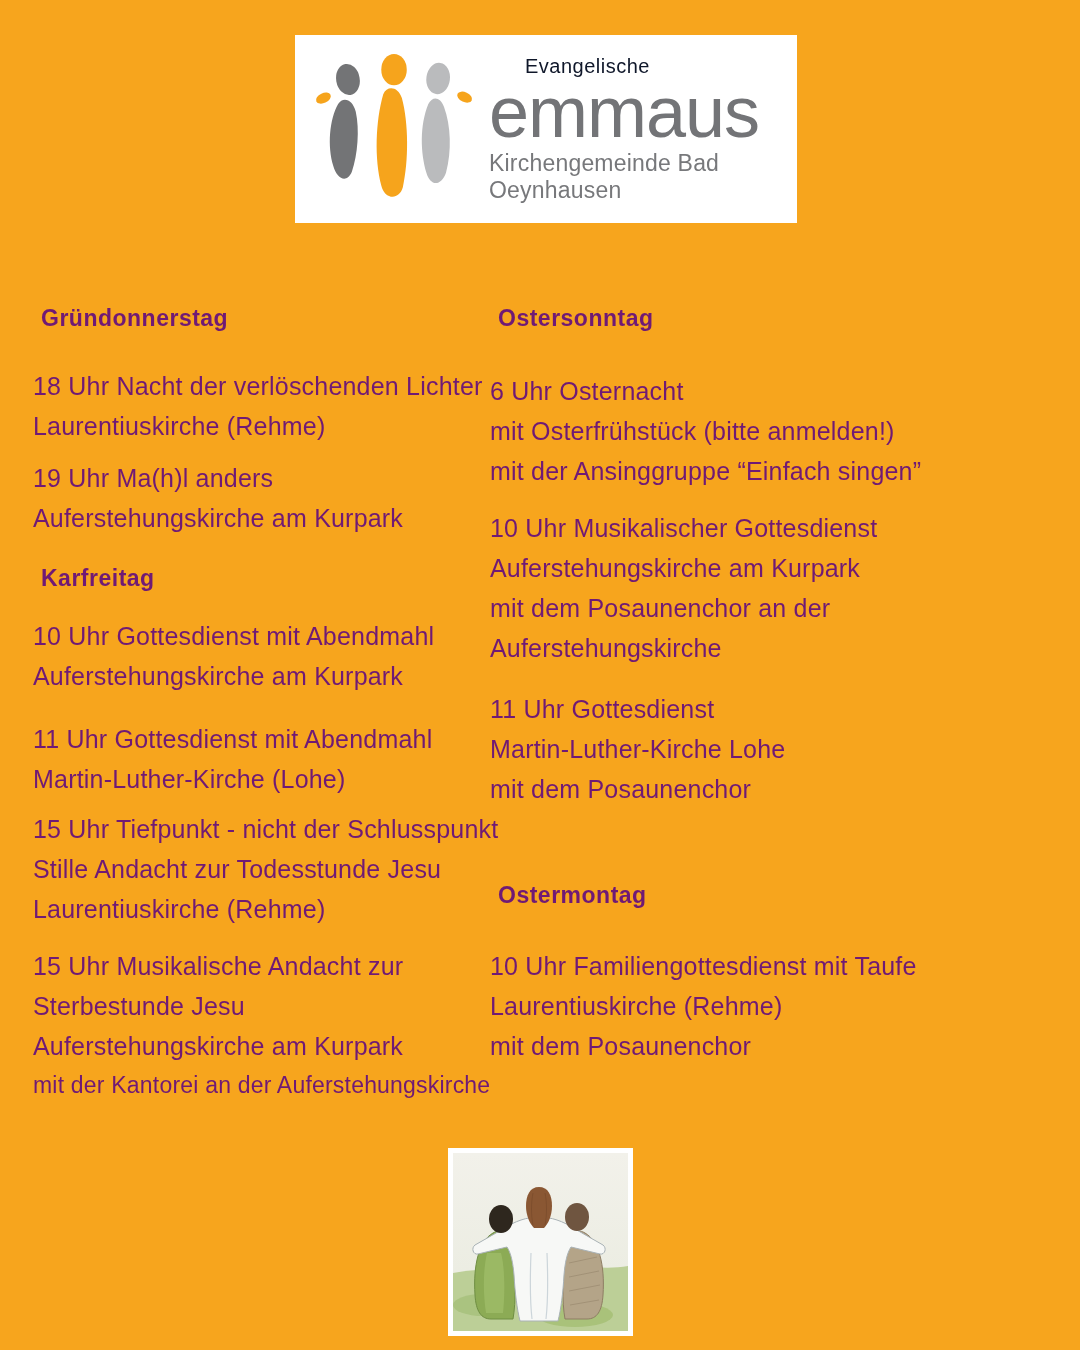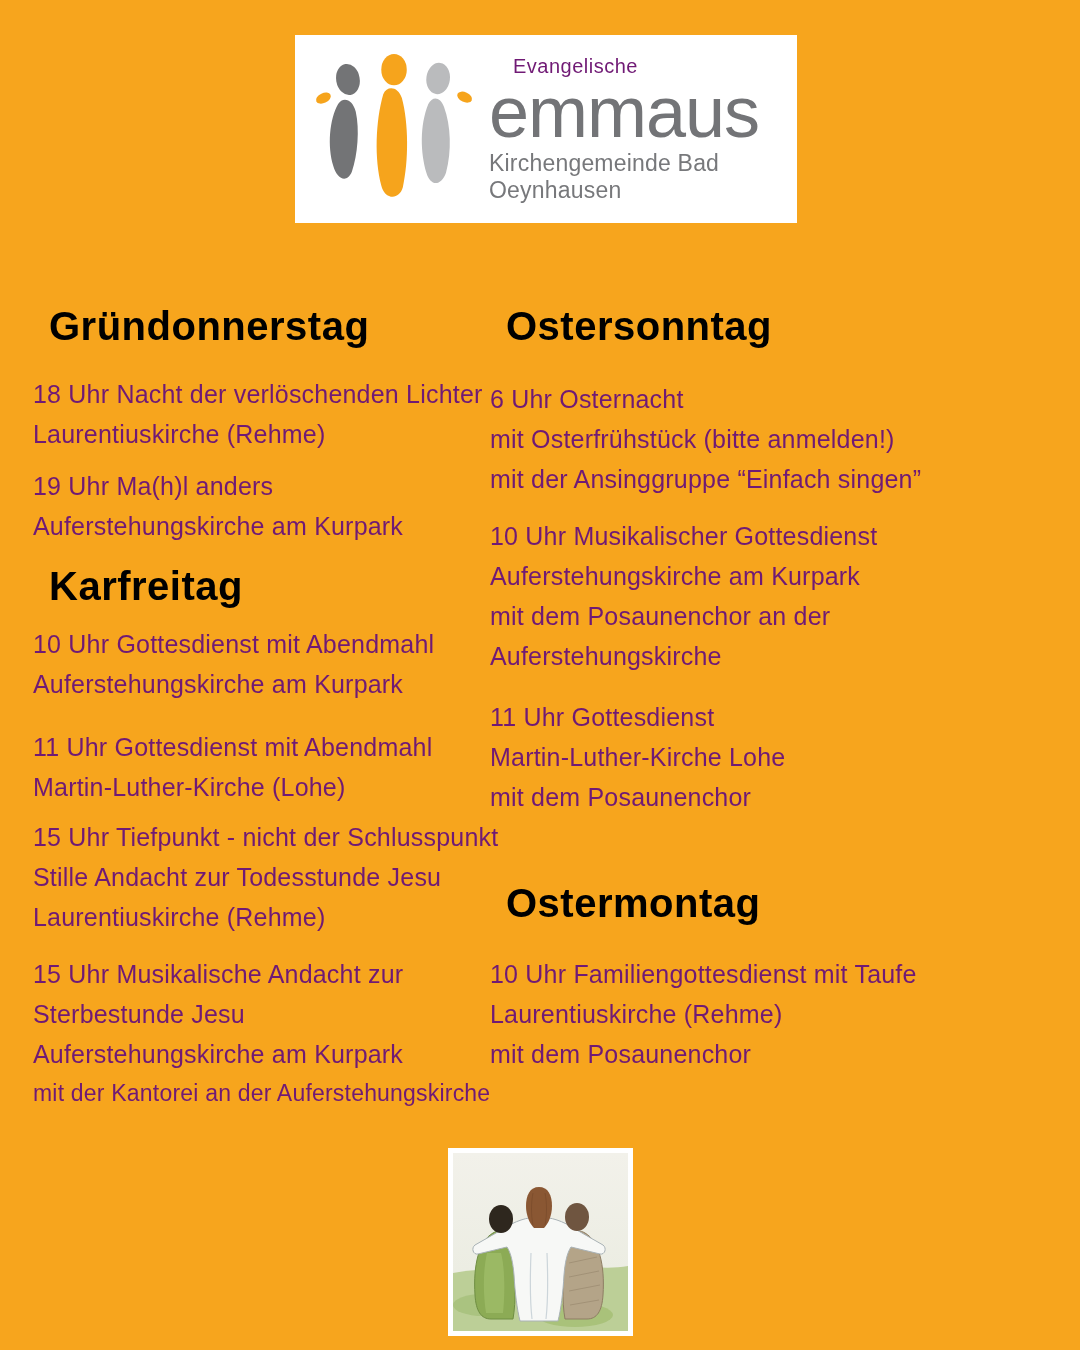--- a/index.html
+++ b/index.html
@@ -13,30 +13,30 @@
   
   .logo-box{
     position:absolute;left:295px;top:35px;width:502px;height:188px;
     background:#ffffff;
     display:flex;align-items:center;
     box-sizing:border-box;
     padding:10px 0 10px 16px;
   }
   .logo-figures{width:168px;height:152px;flex:0 0 auto;}
   .logo-text{margin-left:10px;display:flex;flex-direction:column;}
-  .logo-top{font-size:20px;color:#701a75;margin-left:24px;letter-spacing:.5px;}
+  .logo-top{font-size:20px;color:#0f172a;margin-left:36px;letter-spacing:.5px;}
   .logo-name{font-size:72px;font-weight:normal;color:#737477;line-height:1.0;letter-spacing:-1px;margin-top:-2px;}
   .logo-sub{font-size:23px;color:#77787B;margin-top:2px;letter-spacing:.2px;}
   
   .col{position:absolute;top:288px;}
   .col.left{left:33px;width:530px;text-align:left;}
   .col.right{right:30px;width:560px;text-align:left;}
   h2{
-    margin:16px;font-size:40px;line-height:44px;font-weight:bold;
-    color:#000000;letter-spacing:.5px;
+    margin:8px;font-size:23px;line-height:44px;font-weight:bold;
+    color:#701a75;letter-spacing:.5px;
   }
   .event{margin:0;}
   .line{
     font-size:25px;line-height:40px;color:#701a75;
     white-space:nowrap;letter-spacing:.2px;
   }
   .line.small{font-size:23px;line-height:38px;}
   
   .l-ev0{margin-top:26px;} .l-ev1{margin-top:12px;}
   .l-h1{margin-top:18px;}

